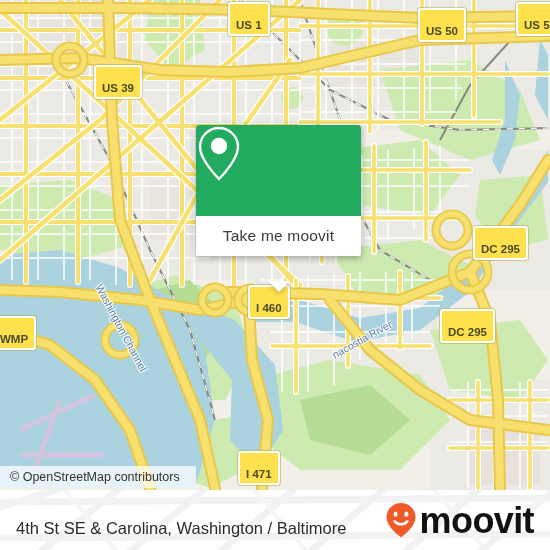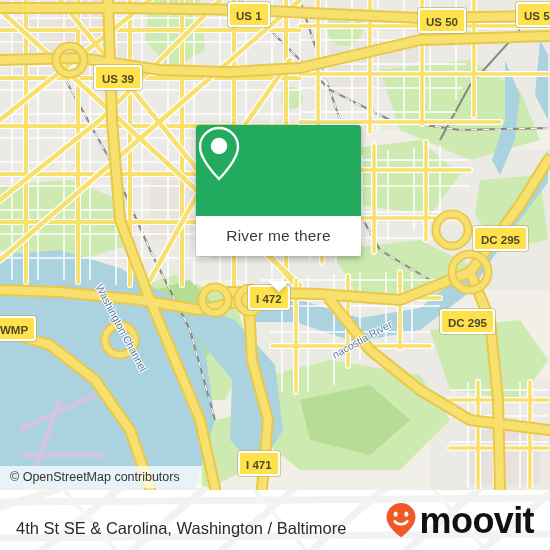--- a/index.html
+++ b/index.html
@@ -21,29 +21,29 @@
     text-shadow:1px 1px 1px #fff,-1px 1px 1px #fff,1px -1px 1px #fff,-1px -1px 1px #fff,
                 0 2px 2px #fff,0 -2px 2px #fff,2px 0 2px #fff,-2px 0 2px #fff;
   }
   .water-label{
     position:absolute;font-size:10.5px;color:#5c7ea8;white-space:nowrap;
     text-shadow:1px 1px 0 #fff,-1px 1px 0 #fff,1px -1px 0 #fff,-1px -1px 0 #fff;
   }
   .shield{
     position:absolute;background:#ffe14d;border:2px solid #ffffff;
     border-radius:3px;color:#4a4a28;font-size:11.5px;font-weight:bold;
-    padding:6px 6px 2px 6px;white-space:nowrap;line-height:13px;
+    padding:15px 6px 2px 6px;white-space:nowrap;line-height:13px;
     box-shadow:0 0 0 1px rgba(180,170,80,.55);
   }
 
   
   .attrib{
     position:absolute;left:0;top:466px;
     background:rgba(255,255,255,.72);
-    font-size:12.5px;color:#333;padding:4px 22px 4px 10px;
+    font-size:12.5px;color:#333;padding:4px 16px 4px 10px;
     white-space:nowrap;
     text-align:right;
   }
 
   
   .card{
     position:absolute;left:196px;top:125px;width:165px;
     box-shadow:0 2px 7px rgba(0,0,0,.33);
   }
   .card-top{
@@ -272,33 +272,33 @@
 
     <div class="water-label" style="left:104px;top:282px;transform:rotate(62deg);transform-origin:0 0;">Washington Channel</div>
     <div class="water-label" style="left:330px;top:350px;transform:rotate(-29deg);transform-origin:0 0;">nacostia River</div>
 
     <div class="shield" style="left:228px;top:2px;">US 1</div>
     <div class="shield" style="left:418px;top:8px;">US 50</div>
     <div class="shield" style="left:516px;top:2px;">US 50</div>
     <div class="shield" style="left:94px;top:65px;">US 39</div>
     <div class="shield" style="left:473px;top:226px;">DC 295</div>
     <div class="shield" style="left:440px;top:309px;">DC 295</div>
-    <div class="shield" style="left:248px;top:285px;">I 472</div>
+    <div class="shield" style="left:248px;top:285px;">I 460</div>
     <div class="shield" style="left:238px;top:451px;">I 471</div>
     <div class="shield" style="left:-8px;top:316px;">WMP</div>
 
     <div class="card">
       <div class="card-top">
         <svg width="46" height="57" viewBox="0 0 46 57">
           <path d="M23,3 C12.5,3 4,11.4 4,21.8 C4,33.5 18,49 23,54 C28,49 42,33.5 42,21.8 C42,11.4 33.5,3 23,3 Z" fill="none" stroke="#ffffff" stroke-width="2.4"></path>
           <circle cx="23" cy="21" r="8.2" fill="#ffffff"></circle>
         </svg>
       </div>
       <div class="card-bottom">
-        <span>River me there</span>
+        <span>Take me moovit</span>
       </div>
       <div class="card-tail"></div>
     </div>
 
     <div class="attrib">© OpenStreetMap contributors</div>
   </div>
 
   <div class="footer">
     <svg class="footer-watermark" width="550" height="60" viewBox="0 0 550 60">
       <rect x="0" y="0" width="550" height="60" fill="#ffffff"></rect>

